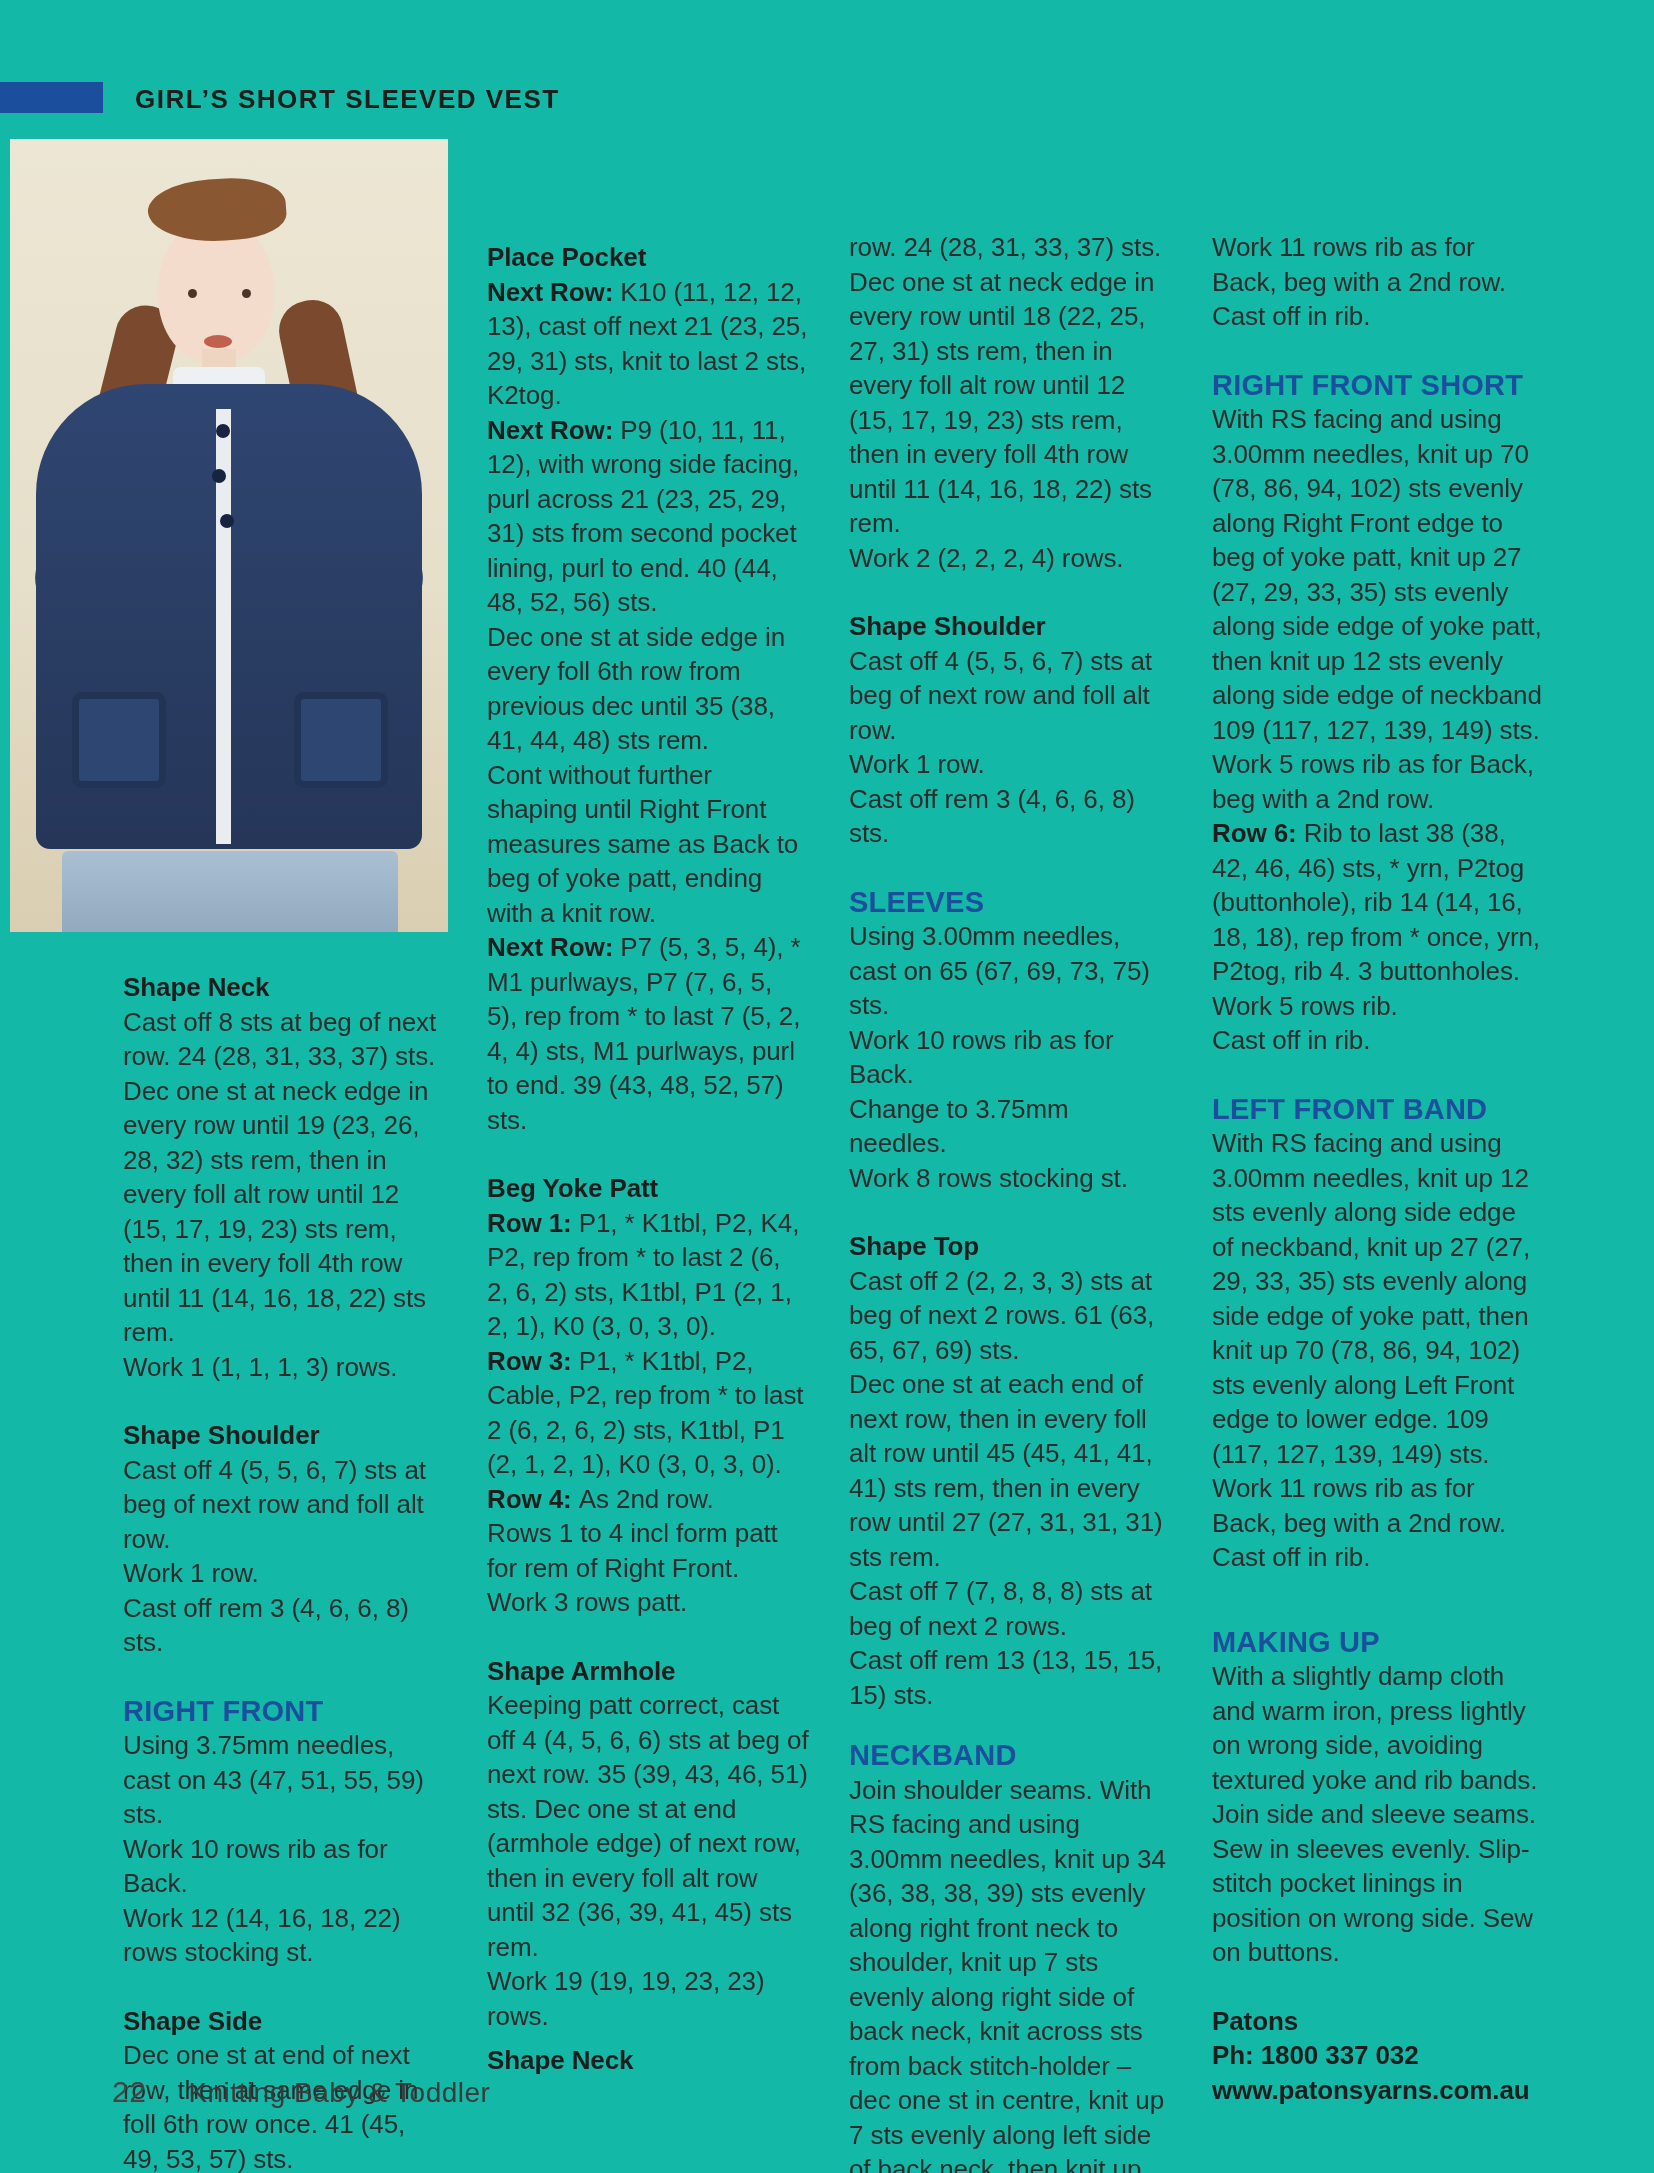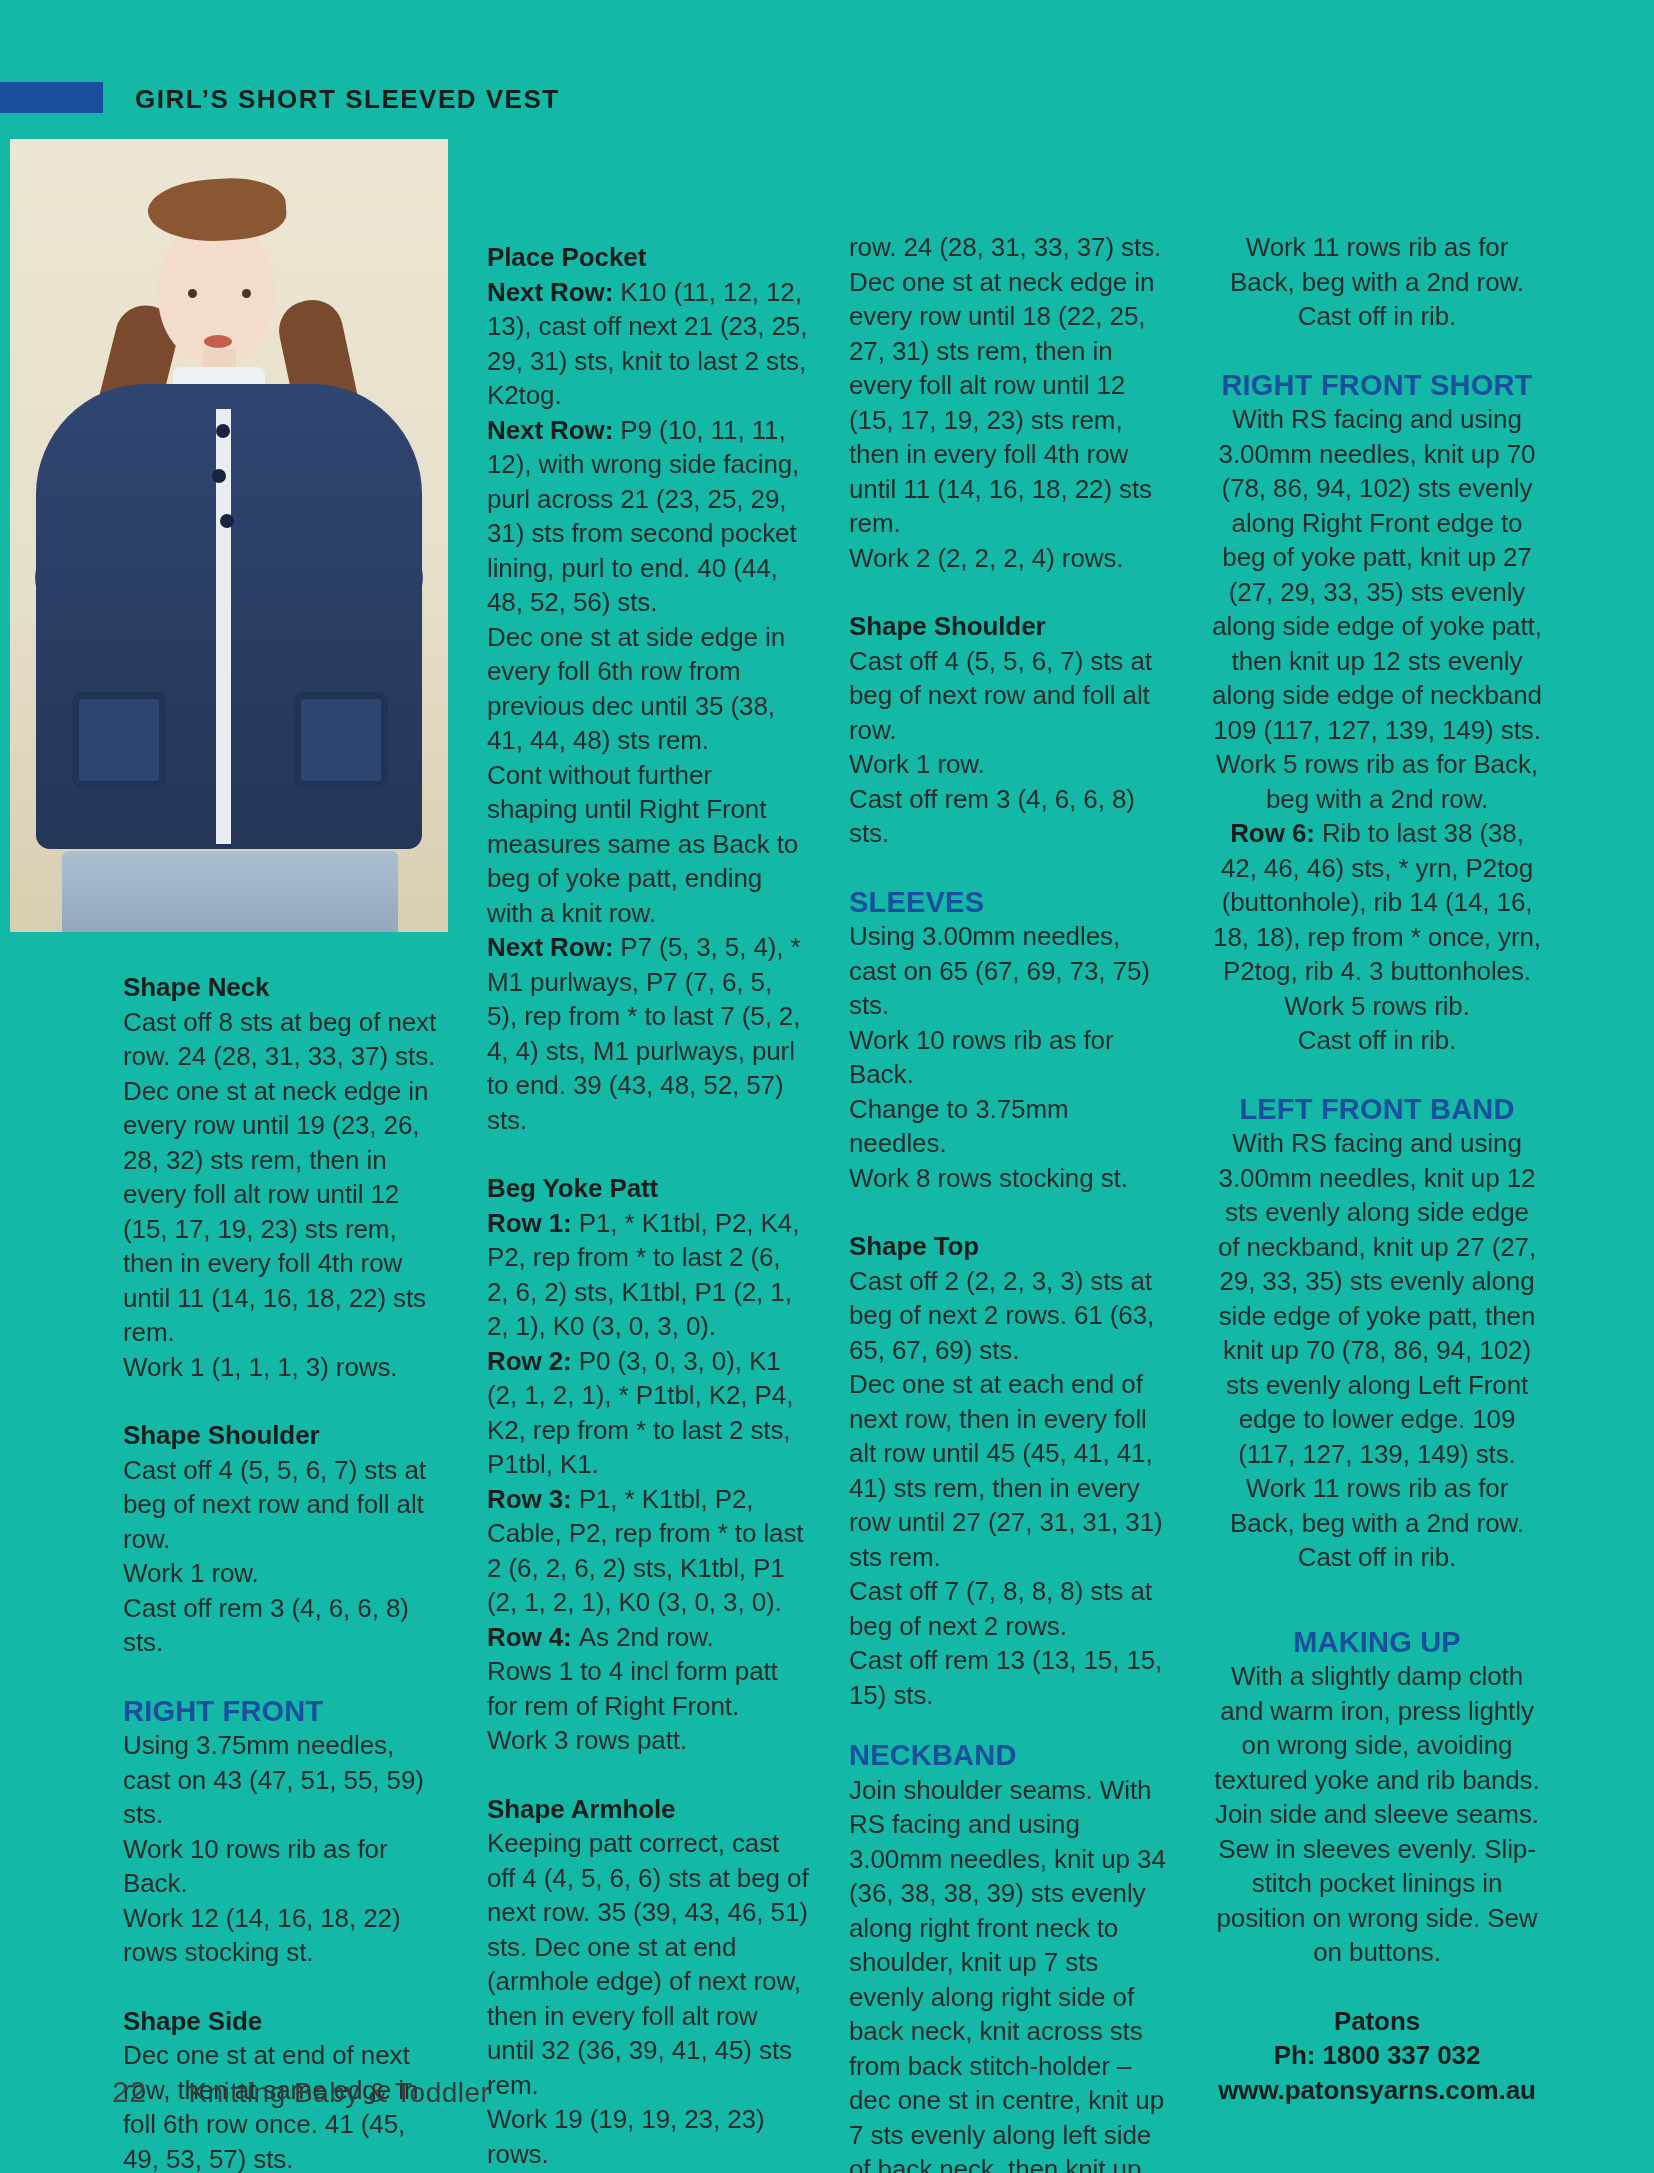--- a/index.html
+++ b/index.html
@@ -98,21 +98,20 @@
     </div>
   <div class="col" style="left:487px;top:230px;width:322px;">
       <div class="subheading">Place Pocket</div>
       <div class="para"><span class="b">Next Row: </span><span>K10 (11, 12, 12, 13), cast off next 21 (23, 25, 29, 31) sts, knit to last 2 sts, K2tog.</span></div>
       <div class="para"><span class="b">Next Row: </span><span>P9 (10, 11, 11, 12), with wrong side facing, purl across 21 (23, 25, 29, 31) sts from second pocket lining, purl to end. 40 (44, 48, 52, 56) sts.</span></div>
       <div class="para"><span>Dec one st at side edge in every foll 6th row from previous dec until 35 (38, 41, 44, 48) sts rem.</span></div>
       <div class="para"><span>Cont without further shaping until Right Front measures same as Back to beg of yoke patt, ending with a knit row.</span></div>
       <div class="para"><span class="b">Next Row: </span><span>P7 (5, 3, 5, 4), * M1 purlways, P7 (7, 6, 5, 5), rep from * to last 7 (5, 2, 4, 4) sts, M1 purlways, purl to end. 39 (43, 48, 52, 57) sts.</span></div>
       <div class="subheading" style="margin-top: 34px;">Beg Yoke Patt</div>
       <div class="para"><span class="b">Row 1: </span><span>P1, * K1tbl, P2, K4, P2, rep from * to last 2 (6, 2, 6, 2) sts, K1tbl, P1 (2, 1, 2, 1), K0 (3, 0, 3, 0).</span></div>
-      <div class="para"><span class="b">Row 2: </span><span>P0 (3, 0, 3, 0), K1 (2, 1, 2, 1), * P1tbl, K2, P4, K2, rep from * to last 2 sts, P1tbl, K1.</span></div>
       <div class="para"><span class="b">Row 3: </span><span>P1, * K1tbl, P2, Cable, P2, rep from * to last 2 (6, 2, 6, 2) sts, K1tbl, P1 (2, 1, 2, 1), K0 (3, 0, 3, 0).</span></div>
       <div class="para"><span class="b">Row 4: </span><span>As 2nd row.</span></div>
       <div class="para"><span>Rows 1 to 4 incl form patt for rem of Right Front.</span></div>
       <div class="para"><span>Work 3 rows patt.</span></div>
       <div class="subheading" style="margin-top: 34px;">Shape Armhole</div>
       <div class="para"><span>Keeping patt correct, cast off 4 (4, 5, 6, 6) sts at beg of next row. 35 (39, 43, 46, 51) sts. Dec one st at end (armhole edge) of next row, then in every foll alt row until 32 (36, 39, 41, 45) sts rem.</span></div>
       <div class="para"><span>Work 19 (19, 19, 23, 23) rows.</span></div>
       <div class="subheading">Shape Neck</div>
     </div>
   <div class="col" style="left:849px;top:230px;width:322px;">
@@ -128,21 +127,21 @@
       <div class="para"><span>Change to 3.75mm needles.</span></div>
       <div class="para"><span>Work 8 rows stocking st.</span></div>
       <div class="subheading" style="margin-top: 34px;">Shape Top</div>
       <div class="para"><span>Cast off 2 (2, 2, 3, 3) sts at beg of next 2 rows. 61 (63, 65, 67, 69) sts.</span></div>
       <div class="para"><span>Dec one st at each end of next row, then in every foll alt row until 45 (45, 41, 41, 41) sts rem, then in every row until 27 (27, 31, 31, 31) sts rem.</span></div>
       <div class="para"><span>Cast off 7 (7, 8, 8, 8) sts at beg of next 2 rows.</span></div>
       <div class="para"><span>Cast off rem 13 (13, 15, 15, 15) sts.</span></div>
       <div class="heading" style="margin-top: 26px;">NECKBAND</div>
       <div class="para"><span>Join shoulder seams. With RS facing and using 3.00mm needles, knit up 34 (36, 38, 38, 39) sts evenly along right front neck to shoulder, knit up 7 sts evenly along right side of back neck, knit across sts from back stitch-holder – dec one st in centre, knit up 7 sts evenly along left side of back neck, then knit up 34 (36, 38, 38, 39) sts evenly along left front neck. 115 (121, 127, 127, 129) sts.</span></div>
     </div>
-  <div class="col" style="left:1212px;top:230px;width:330px;text-align:center;">
+  <div class="col" style="left:1212px;top:230px;width:330px;">
       <div class="para"><span>Work 11 rows rib as for Back, beg with a 2nd row.</span></div>
       <div class="para"><span>Cast off in rib.</span></div>
       <div class="heading" style="margin-top: 34px;">RIGHT FRONT SHORT</div>
       <div class="para"><span>With RS facing and using 3.00mm needles, knit up 70 (78, 86, 94, 102) sts evenly along Right Front edge to beg of yoke patt, knit up 27 (27, 29, 33, 35) sts evenly along side edge of yoke patt, then knit up 12 sts evenly along side edge of neckband 109 (117, 127, 139, 149) sts.</span></div>
       <div class="para"><span>Work 5 rows rib as for Back, beg with a 2nd row.</span></div>
       <div class="para"><span class="b">Row 6: </span><span>Rib to last 38 (38, 42, 46, 46) sts, * yrn, P2tog (buttonhole), rib 14 (14, 16, 18, 18), rep from * once, yrn, P2tog, rib 4. 3 buttonholes.</span></div>
       <div class="para"><span>Work 5 rows rib.</span></div>
       <div class="para"><span>Cast off in rib.</span></div>
       <div class="heading" style="margin-top: 34px;">LEFT FRONT BAND</div>
       <div class="para"><span>With RS facing and using 3.00mm needles, knit up 12 sts evenly along side edge of neckband, knit up 27 (27, 29, 33, 35) sts evenly along side edge of yoke patt, then knit up 70 (78, 86, 94, 102) sts evenly along Left Front edge to lower edge. 109 (117, 127, 139, 149) sts.</span></div>

